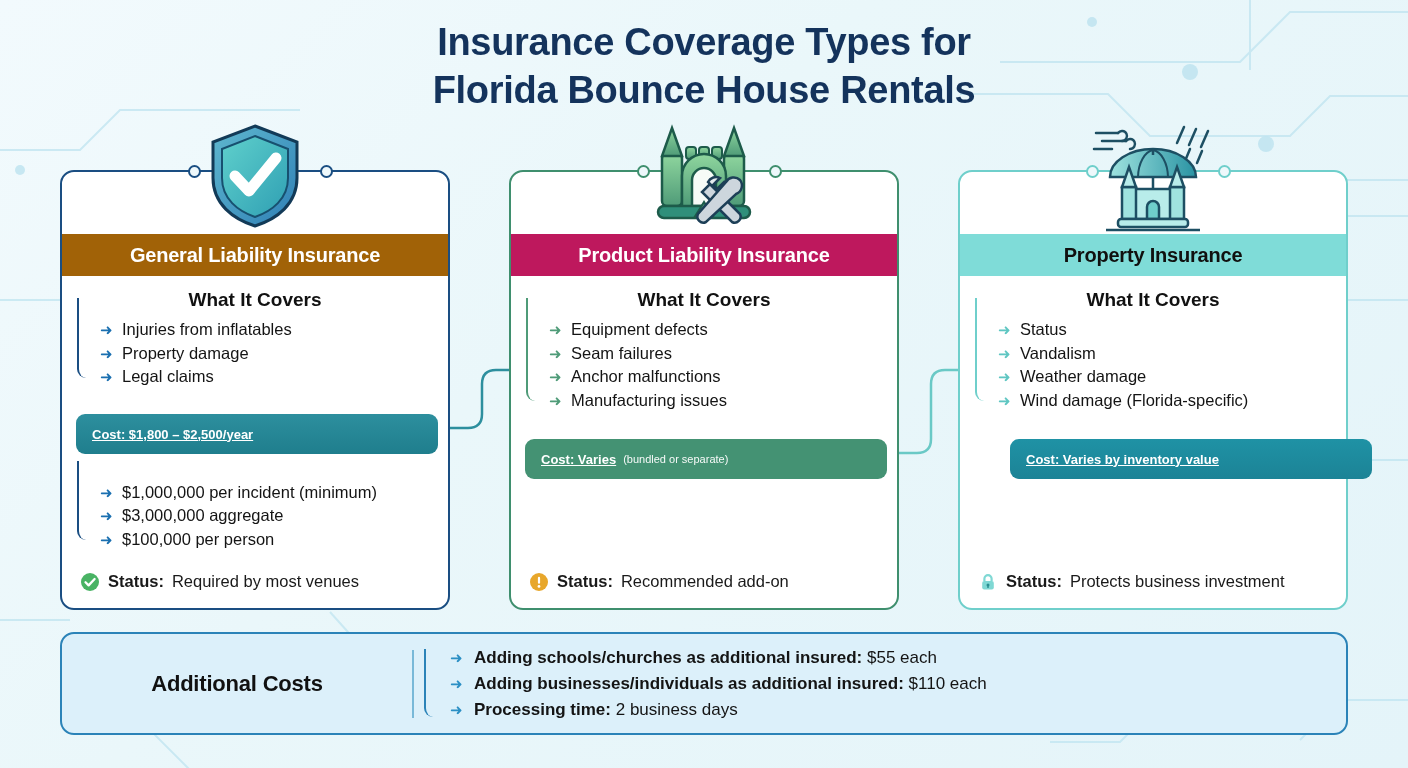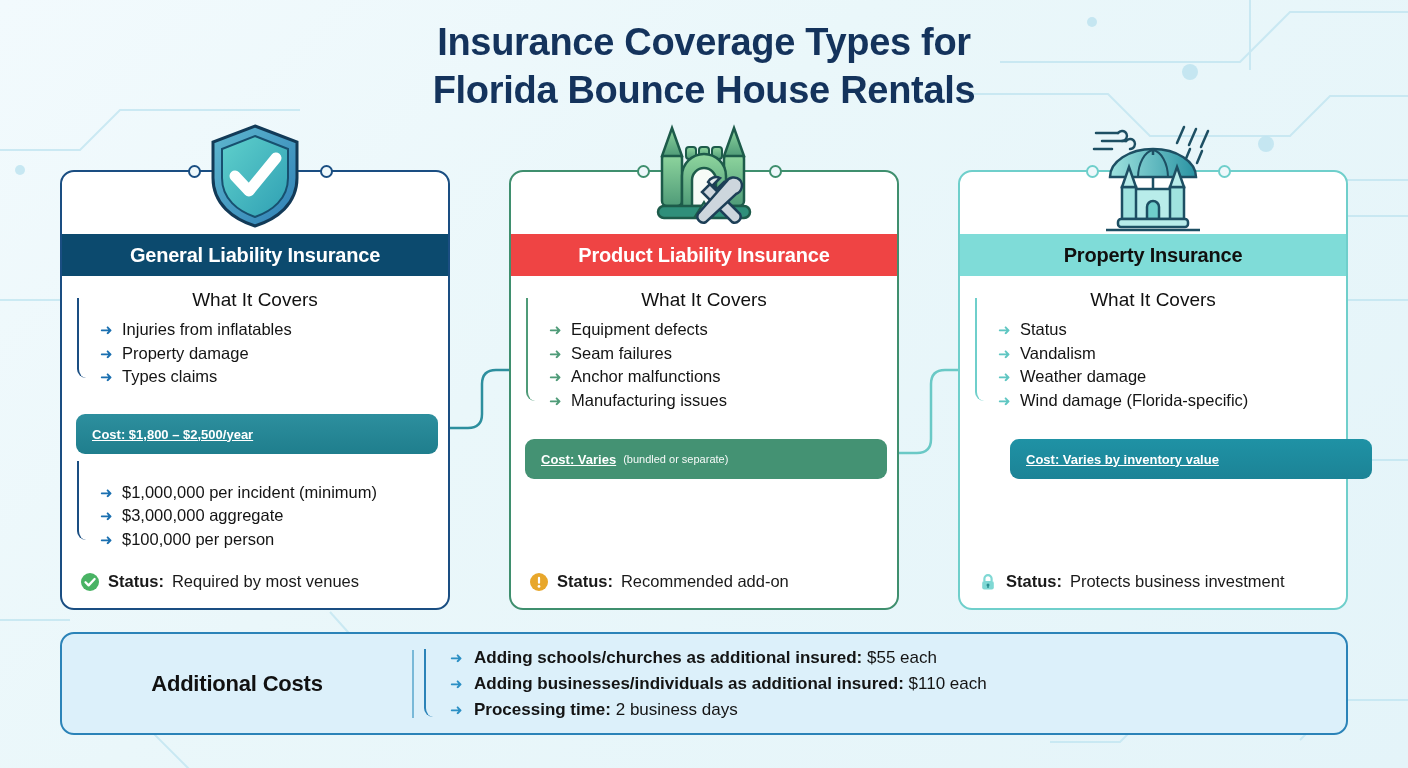--- a/index.html
+++ b/index.html
@@ -53,31 +53,31 @@
     position: absolute; left: 0; top: -58px; width: 100%; height: 124px;
     display: flex; align-items: center; justify-content: center;
     z-index: 8; pointer-events: none;
   }
 
   .card-header {
     position: absolute; left: 0; top: 62px; width: 100%; height: 42px;
     display: flex; align-items: center; justify-content: center;
   }
   .card-header .htxt { font-size: 20px; font-weight: bold; letter-spacing: -0.2px; }
-  .c1 .card-header { background: #0c4a6e; }
+  .c1 .card-header { background: #a16207; }
   .c1 .card-header .htxt { color: #ffffff; }
-  .c2 .card-header { background: #ef4444; }
+  .c2 .card-header { background: #be185d; }
   .c2 .card-header .htxt { color: #ffffff; }
   .c3 .card-header { background: #7fdcd8; }
   .c3 .card-header .htxt { color: #10100f; }
 
   .card-body { position: absolute; left: 0; top: 104px; width: 100%; bottom: 0; }
 
   .sec-title {
-    text-align: center; font-size: 19px; font-weight: normal; color: #111;
+    text-align: center; font-size: 19px; font-weight: bold; color: #111;
     margin-top: 13px;
   }
 
   .bullets { position: relative; margin-top: 7px; padding-left: 38px; }
   .brace {
     position: absolute; left: 15px; top: -20px; bottom: 11px; width: 20px;
     border-left: 2.5px solid currentColor;
     border-bottom-left-radius: 9px;
   }
   .c1 .brace { color: #1a4e82; }
@@ -206,21 +206,21 @@
     <div class="card-header">
       <span class="htxt">General Liability Insurance</span>
     </div>
 
     <div class="card-body">
       <div class="sec-title">What It Covers</div>
       <div class="bullets">
         <span class="brace"></span>
         <div class="bullet"><span class="arw">➜</span><span>Injuries from inflatables</span></div>
         <div class="bullet"><span class="arw">➜</span><span>Property damage</span></div>
-        <div class="bullet"><span class="arw">➜</span><span>Types claims</span></div>
+        <div class="bullet"><span class="arw">➜</span><span>Legal claims</span></div>
       </div>
 
       <div class="cost-badge">
         <span class="cost-main">Cost: $1,800 – $2,500/year</span>
       </div>
 
       <div style="margin-top:92px">
         <div class="bullets">
           <span class="brace"></span>
           <div class="bullet"><span class="arw">➜</span><span>$1,000,000 per incident (minimum)</span></div>

